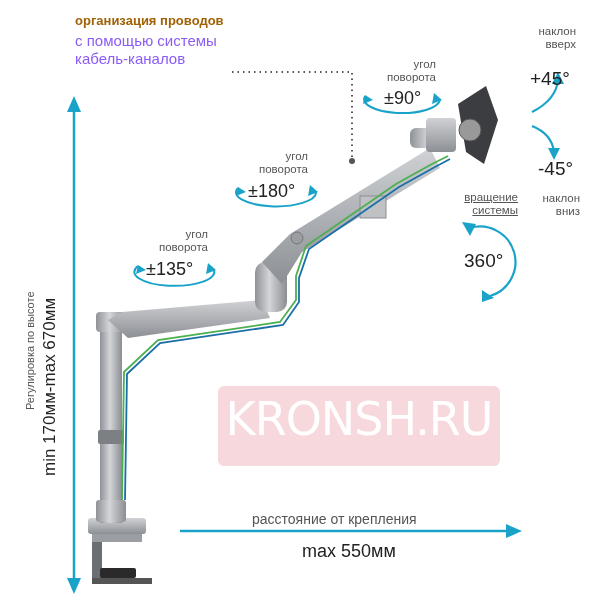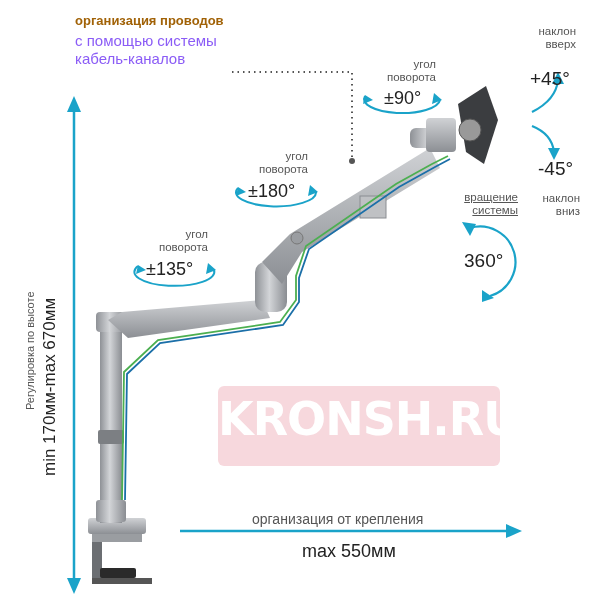--- a/index.html
+++ b/index.html
@@ -9,21 +9,21 @@
   .title-bold { font-weight:bold; font-size:13px; color:#a16207; }
   .title-reg { font-size:15px; color:#8b5cf6; }
   .small { font-size:11.5px; color:#555; text-align:right; line-height:13px; }
   .angle { font-size:18px; color:#222; }
   .big-angle { font-size:19px; color:#222; }
   .vert { transform-origin:left top; transform:rotate(-90deg); white-space:nowrap; }
   svg.scene { position:absolute; left:0; top:0; }
   .watermark { position:absolute; left:218px; top:386px; width:282px; height:80px;
                background:#f3c7cf; opacity:0.7; border-radius:6px; }
   .wm-text { position:absolute; left:218px; top:392px; width:282px; text-align:center;
-             font-size:46px; font-weight:bold; color:#ffffff; letter-spacing:-1px;
+             font-size:46px; font-weight:normal; color:#ffffff; letter-spacing:-1px;
              font-family:"DejaVu Sans", sans-serif; }
 </style>
 </head>
 <body>
 
 <svg class="scene" width="600" height="600" viewBox="0 0 600 600">
   <defs>
     <linearGradient id="metal" x1="0" y1="0" x2="1" y2="0">
       <stop offset="0" stop-color="#8e9196"></stop>
       <stop offset="0.45" stop-color="#d3d5d8"></stop>
@@ -162,14 +162,14 @@
 
 <div class="abs small" style="left:452px; top:191px; width:66px;text-decoration:underline;">
   <div>вращение</div>
   <div>системы</div>
 </div>
 <div class="abs big-angle" style="left:464px; top:250px;">360°</div>
 
 <div class="abs vert" style="left:24px; top:410px; font-size:11px; color:#555;">Регулировка по высоте</div>
 <div class="abs vert" style="left:40px; top:476px; font-size:17px; color:#222;">min 170мм-max 670мм</div>
 
-<div class="abs" style="left:252px; top:511px; font-size:14px; color:#555;">организация от крепления</div>
+<div class="abs" style="left:252px; top:511px; font-size:14px; color:#555;">расстояние от крепления</div>
 <div class="abs" style="left:302px; top:541px; font-size:18px; color:#222;text-align:center;">max 550мм</div>
 
 </body></html>

